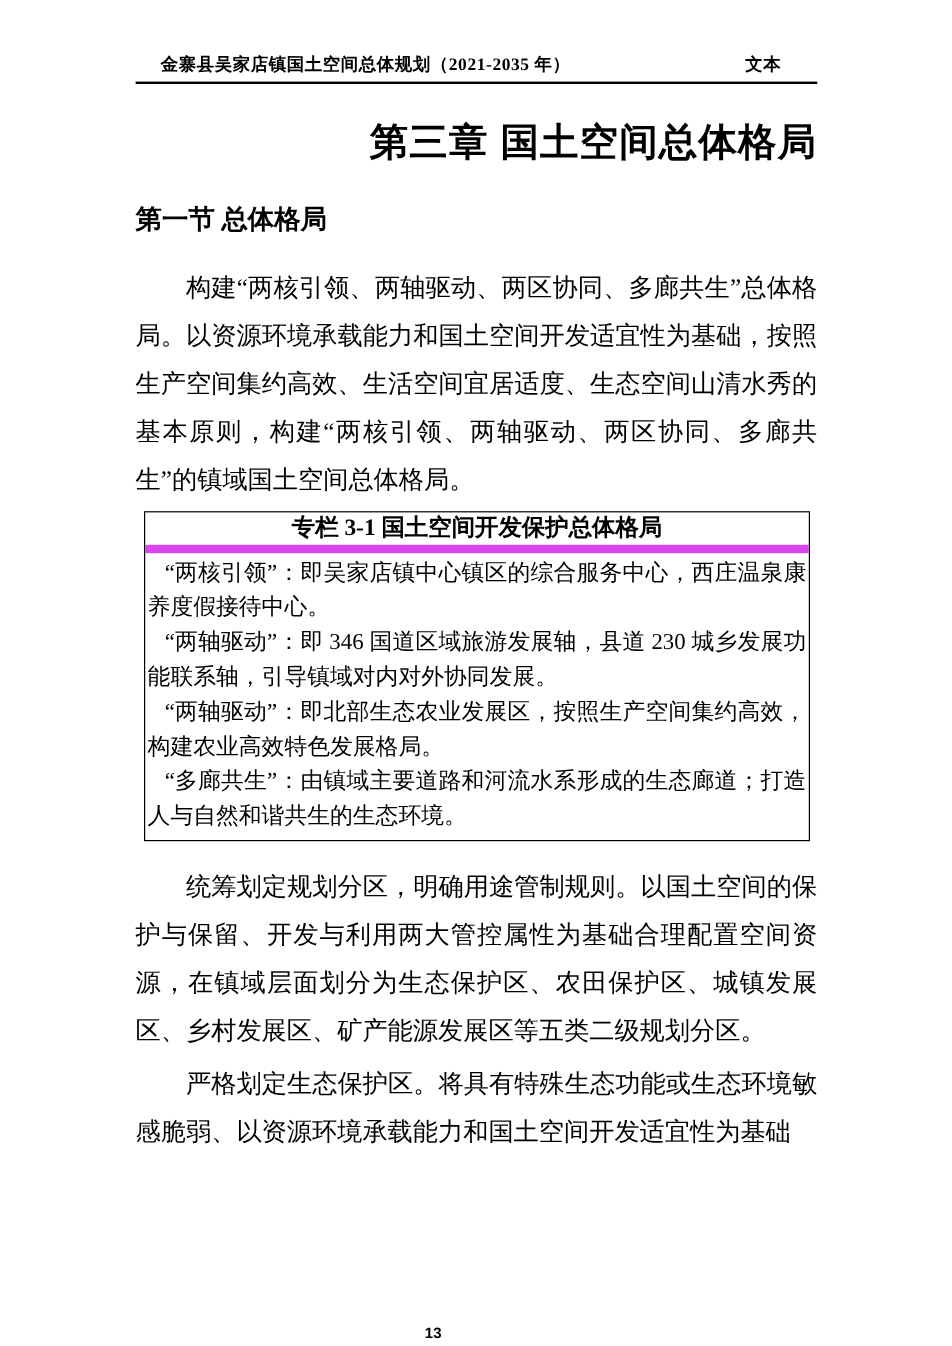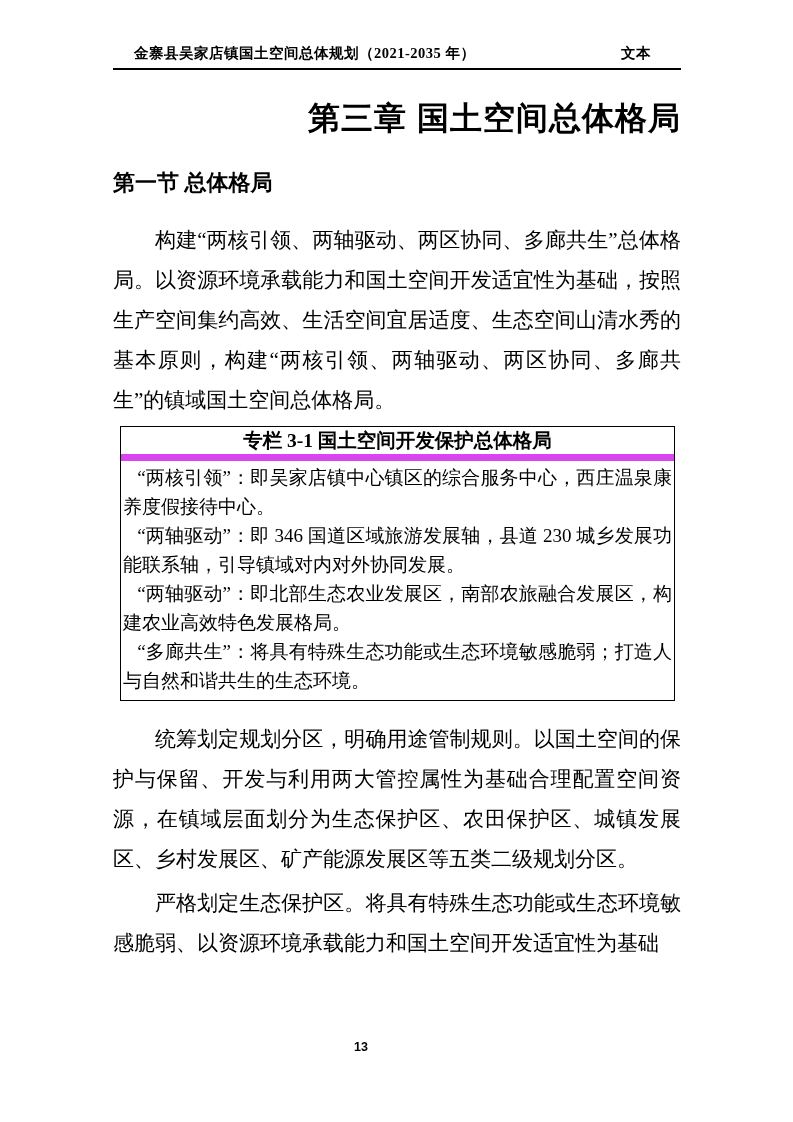--- a/index.html
+++ b/index.html
@@ -90,21 +90,21 @@
     font-size: 19px;
     line-height: 29px;
     text-align: justify;
     text-indent: 0.75em;
   }
   .box-entry b { font-weight: normal; }
 
   
   .page-footer {
     position: absolute;
-    top: 1040px;
+    top: 1104px;
     left: 0;
     width: 722px;
     text-align: center;
     font-family: "Liberation Sans", "DejaVu Sans", sans-serif;
     font-size: 12.5px;
     font-weight: bold;
   }
 </style>
 </head>
 <body>
@@ -124,22 +124,22 @@
 
     <h2 class="section-title first">第一节 总体格局</h2>
 
     <p class="body-para para-1"><span>构建</span><b>“两核引领、两轴驱动、两区协同、多廊共生”</b><span>总体格局。以资源环境承载能力和国土空间开发适宜性为基础，按照生产空间集约高效、生活空间宜居适度、生态空间山清水秀的基本原则，构建“两核引领、两轴驱动、两区协同、多廊共生”的镇域国土空间总体格局。</span></p>
 
     <section class="feature-box">
       <div class="feature-box-title">专栏 3-1  国土空间开发保护总体格局</div>
       <div class="feature-box-body">
           <div class="box-entry"><b>“两核引领”</b><span>：即吴家店镇中心镇区的综合服务中心，西庄温泉康养度假接待中心。</span></div>
           <div class="box-entry"><b>“两轴驱动”</b><span>：即 346 国道区域旅游发展轴，县道 230 城乡发展功能联系轴，引导镇域对内对外协同发展。</span></div>
-          <div class="box-entry"><b>“两轴驱动”</b><span>：即北部生态农业发展区，南部农旅融合发展区，构建农业高效特色发展格局。</span></div>
-          <div class="box-entry"><b>“多廊共生”</b><span>：将具有特殊生态功能或生态环境敏感脆弱；打造人与自然和谐共生的生态环境。</span></div>
+          <div class="box-entry"><b>“两轴驱动”</b><span>：即北部生态农业发展区，按照生产空间集约高效，构建农业高效特色发展格局。</span></div>
+          <div class="box-entry"><b>“多廊共生”</b><span>：由镇域主要道路和河流水系形成的生态廊道；打造人与自然和谐共生的生态环境。</span></div>
         </div>
     </section>
 
 
     <p class="body-para para-2"><b>统筹划定规划分区，明确用途管制规则。</b><span>以国土空间的保护与保留、开发与利用两大管控属性为基础合理配置空间资源，在镇域层面划分为生态保护区、农田保护区、城镇发展区、乡村发展区、矿产能源发展区等五类二级规划分区。</span></p>
 
     <p class="body-para para-3"><b>严格划定生态保护区。</b><span>将具有特殊生态功能或生态环境敏感脆弱、以资源环境承载能力和国土空间开发适宜性为基础</span></p>
 
   </main>
 

